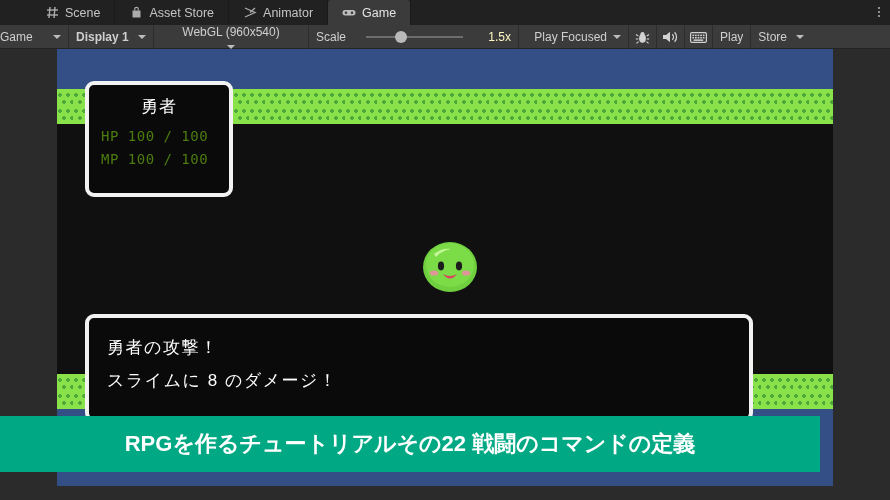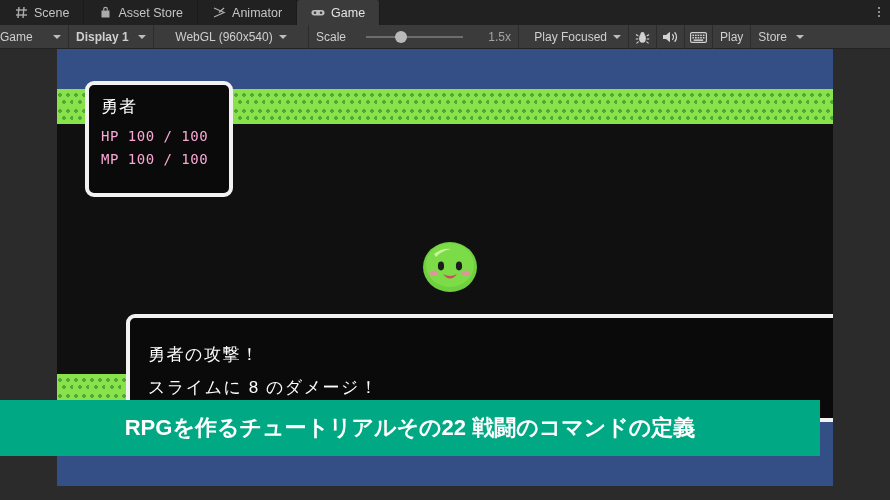--- a/index.html
+++ b/index.html
@@ -7,21 +7,21 @@
     width: 890px; height: 500px;
     background: #2b2b2b;
     font-family: "Liberation Sans", "DejaVu Sans", sans-serif;
     overflow: hidden;
   }
   #root { position: relative; width: 890px; height: 500px; background: #2b2b2b; }
 
   
   .tabbar {
     position: absolute; left: 0; top: 0; width: 890px; height: 25px;
-    background: #212121; display: flex; align-items: stretch;
+    background: #212121; display: flex; align-items: stretch; padding-left: 31px;
   }
   .tab {
     display: flex; align-items: center; gap: 6px;
     padding: 0 14px; height: 25px;
     color: #c4c4c4; font-size: 12.5px; white-space: nowrap;
     border-right: 1px solid #1a1a1a;
   }
   .tab.active { background: #3b3b3b; color: #e3e3e3; border-radius: 3px 3px 0 0; }
   .tab .ticon { display: inline-flex; width: 14px; height: 14px; align-items: center; justify-content: center; opacity: .85; }
   .tab .ticon svg { display:block; }
@@ -42,26 +42,26 @@
     color: #cfcfcf; font-size: 12px; white-space: nowrap;
     border-right: 1px solid #2c2c2c; padding: 0 7px; gap: 6px;
   }
   .tb.nosep { border-right: none; }
   .caret {
     width: 0; height: 0; border-left: 4px solid transparent; border-right: 4px solid transparent;
     border-top: 4px solid #bdbdbd; display: inline-block; flex: none;
   }
   .drop-game { width: 85px; justify-content: space-between; margin-left: -16px; padding-left: 16px;}
   .drop-display { width: 85px; justify-content: space-between; font-weight: bold; }
-  .drop-res { width: 155px; justify-content: center; }
+  .drop-res { width: 155px; justify-content: center; flex-direction: column; }
   .scalebox { width: 210px; gap: 20px; }
   .slider { position: relative; flex: 1; height: 14px; display: flex; align-items: center; }
   .slider .track { position: absolute; left: 0; right: 0; height: 2px; background: #6d6d6d; }
   .slider .knob { position: absolute; left: 30%; width: 12px; height: 12px; border-radius: 50%; background: #b9b9b9; }
-  .scaleval { color: #a3a3a3; font-size: 12px; min-width: 28px; text-align: right; }
+  .scaleval { color: #fef9c3; font-size: 12px; min-width: 28px; text-align: right; }
   .drop-play { width: 110px; justify-content: flex-end; }
   .iconbtn { display: flex; align-items: center; justify-content: center; width: 28px; padding: 0; }
   .iconbtn svg { display: block; }
 
   
   .gameview {
     position: absolute; left: 57px; top: 49px; width: 776px; height: 437px;
     background: #0b0b0b; overflow: hidden;
   }
   .sky { position: absolute; left: 0; top: 0; width: 100%; height: 40px; background: #344f85; }
@@ -78,24 +78,24 @@
       radial-gradient(circle at 15px 13px, #4fa83a 1.6px, transparent 1.7px);
     background-size: 16px 16px;
   }
 
   
   .win {
     position: absolute; background: #0a0a0a;
     border: 4px solid #f2f2f2; border-radius: 9px;
   }
   .status-win { left: 28px; top: 32px; width: 148px; height: 116px; padding: 10px 12px; }
-  .status-win .nm { color: #fff; font-size: 17px; letter-spacing: 1px; margin-bottom: 10px; }
-  .status-win .row { color: #f9a8d4; font-family: "DejaVu Sans Mono", monospace; font-size: 14px; margin-bottom: 7px; letter-spacing: .5px; }
-
-  .msg-win { left: 28px; top: 265px; width: 724px; height: 108px; padding: 25px 18px; margin-left: 41px; }
+  .status-win .nm { color: #fff; font-size: 17px; letter-spacing: 1px; margin-bottom: 10px; text-align: center; }
+  .status-win .row { color: #4d7c0f; font-family: "DejaVu Sans Mono", monospace; font-size: 14px; margin-bottom: 7px; letter-spacing: .5px; }
+
+  .msg-win { left: 28px; top: 265px; width: 668px; height: 108px; padding: 18px 18px; }
   .msg-win .line { color: #fff; font-size: 17px; letter-spacing: 1.5px; margin-bottom: 10px; }
 
   
   .slime { position: absolute; left: 363px; top: 190px; width: 60px; height: 56px; }
   .slime svg { display: block; }
 
   
   .banner {
     position: absolute; left: 0; top: 400px; width: 820px; height: 56px;
     background: #00a884; display: flex; align-items: center; justify-content: center;
@@ -274,17 +274,17 @@
       <div class="row">HP  100 / 100</div>
       <div class="row">MP  100 / 100</div>
     </div>
 
     <div class="win msg-win">
       <div class="line">勇者の攻撃！</div>
       <div class="line">スライムに 8 のダメージ！</div>
     </div>
   </div>
 
-  <div class="banner" style="background: rgb(0, 168, 132); color: rgb(255, 255, 255);">
+  <div class="banner" style="background: rgb(0, 168, 132); color: rgb(255, 255, 255); margin-top: 16px;">
     <div class="btext">RPGを作るチュートリアルその22 戦闘のコマンドの定義</div>
   </div>
 
 </div>
 
 </body></html>

